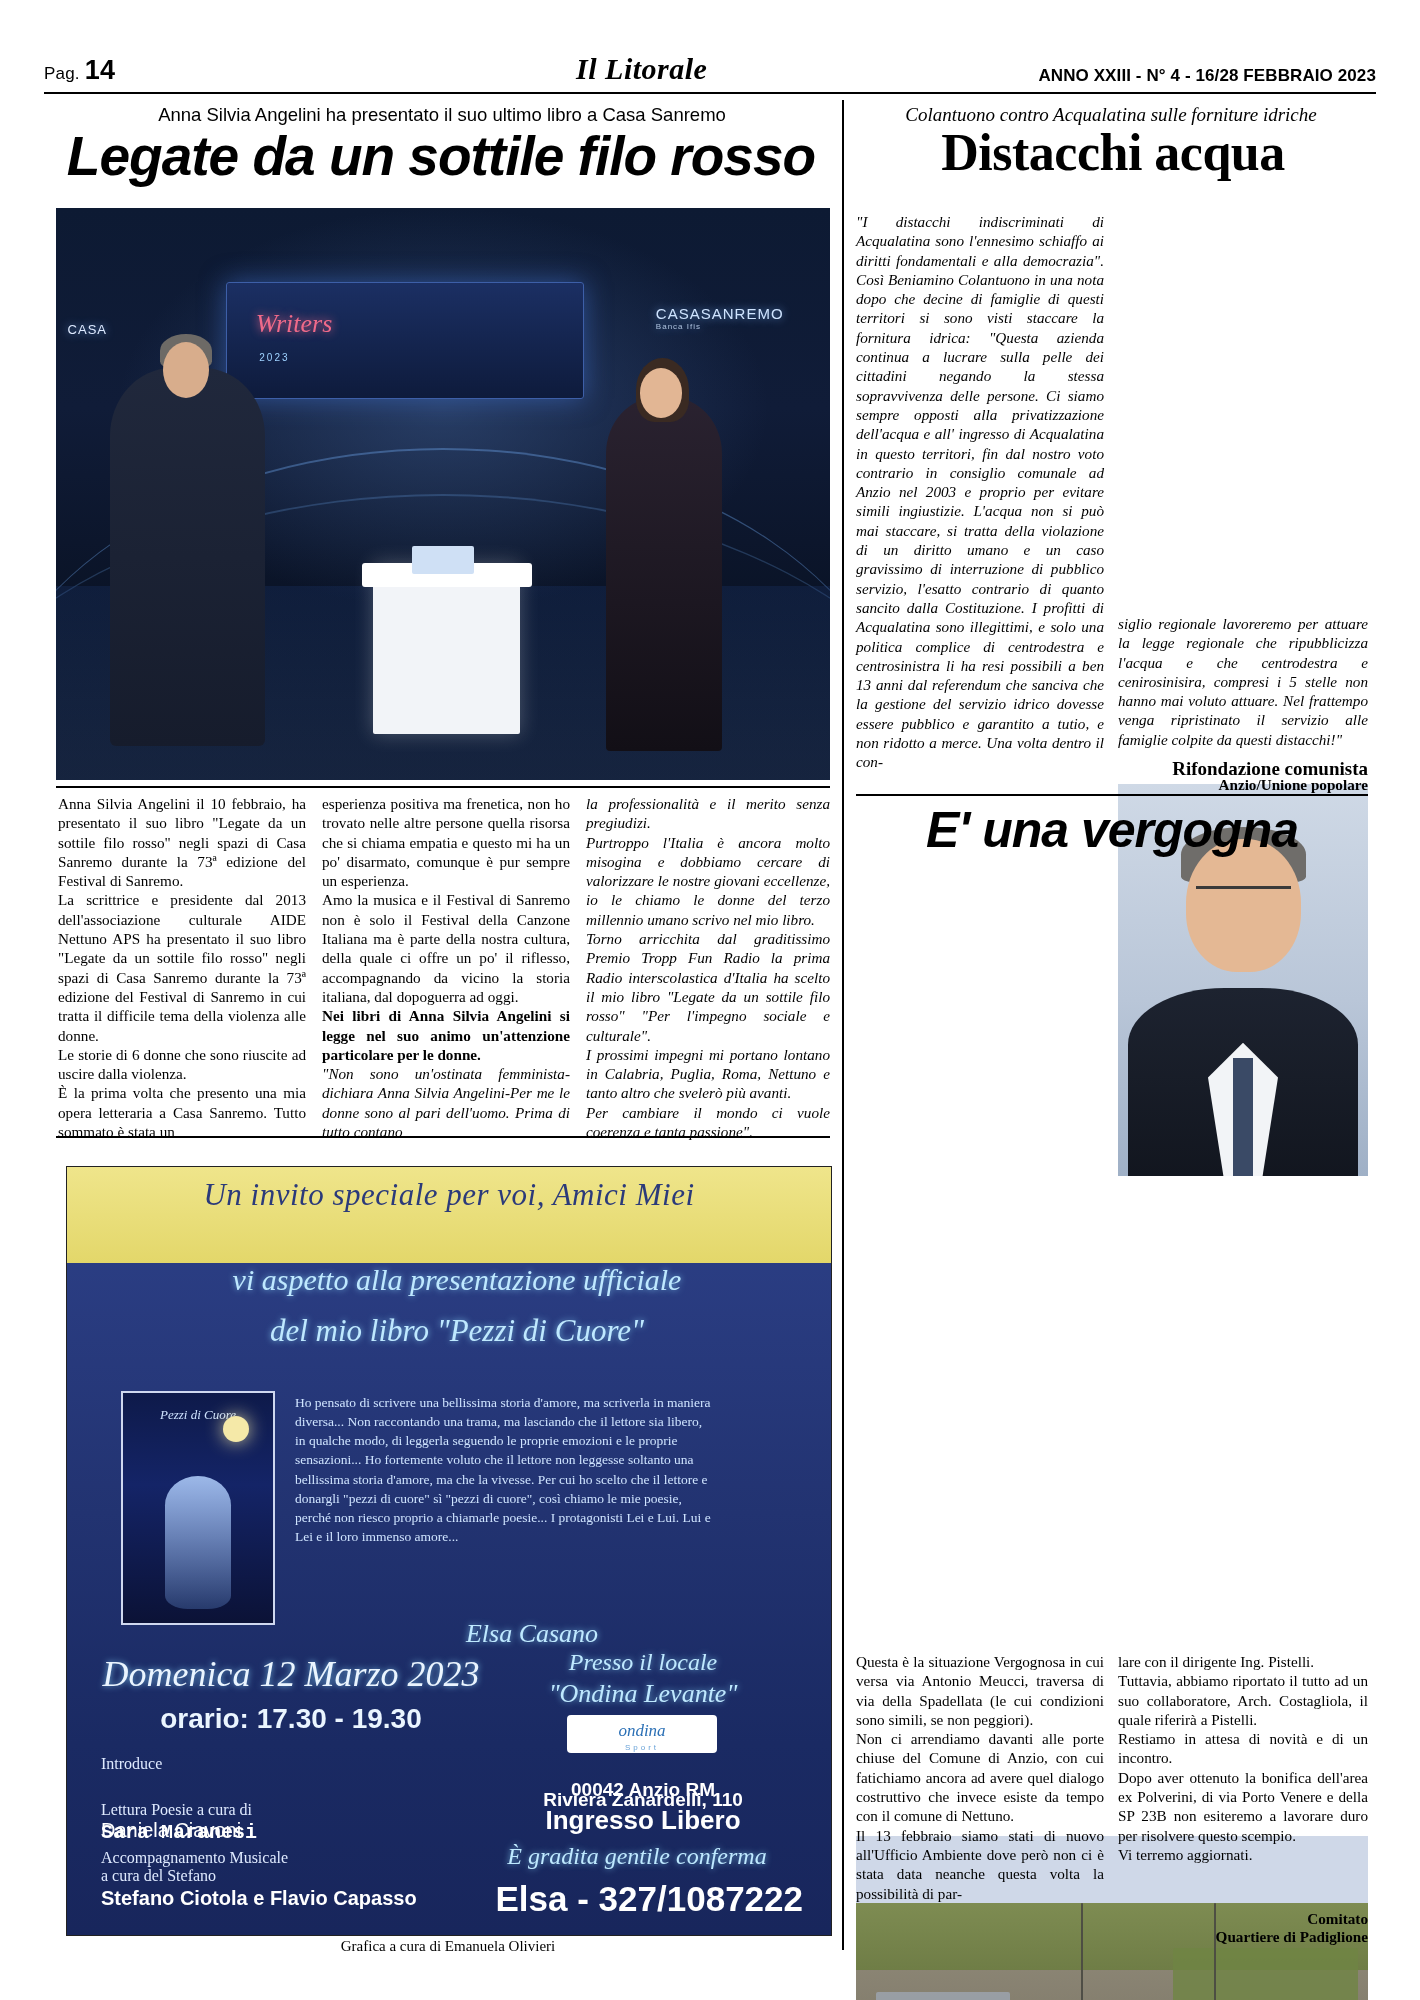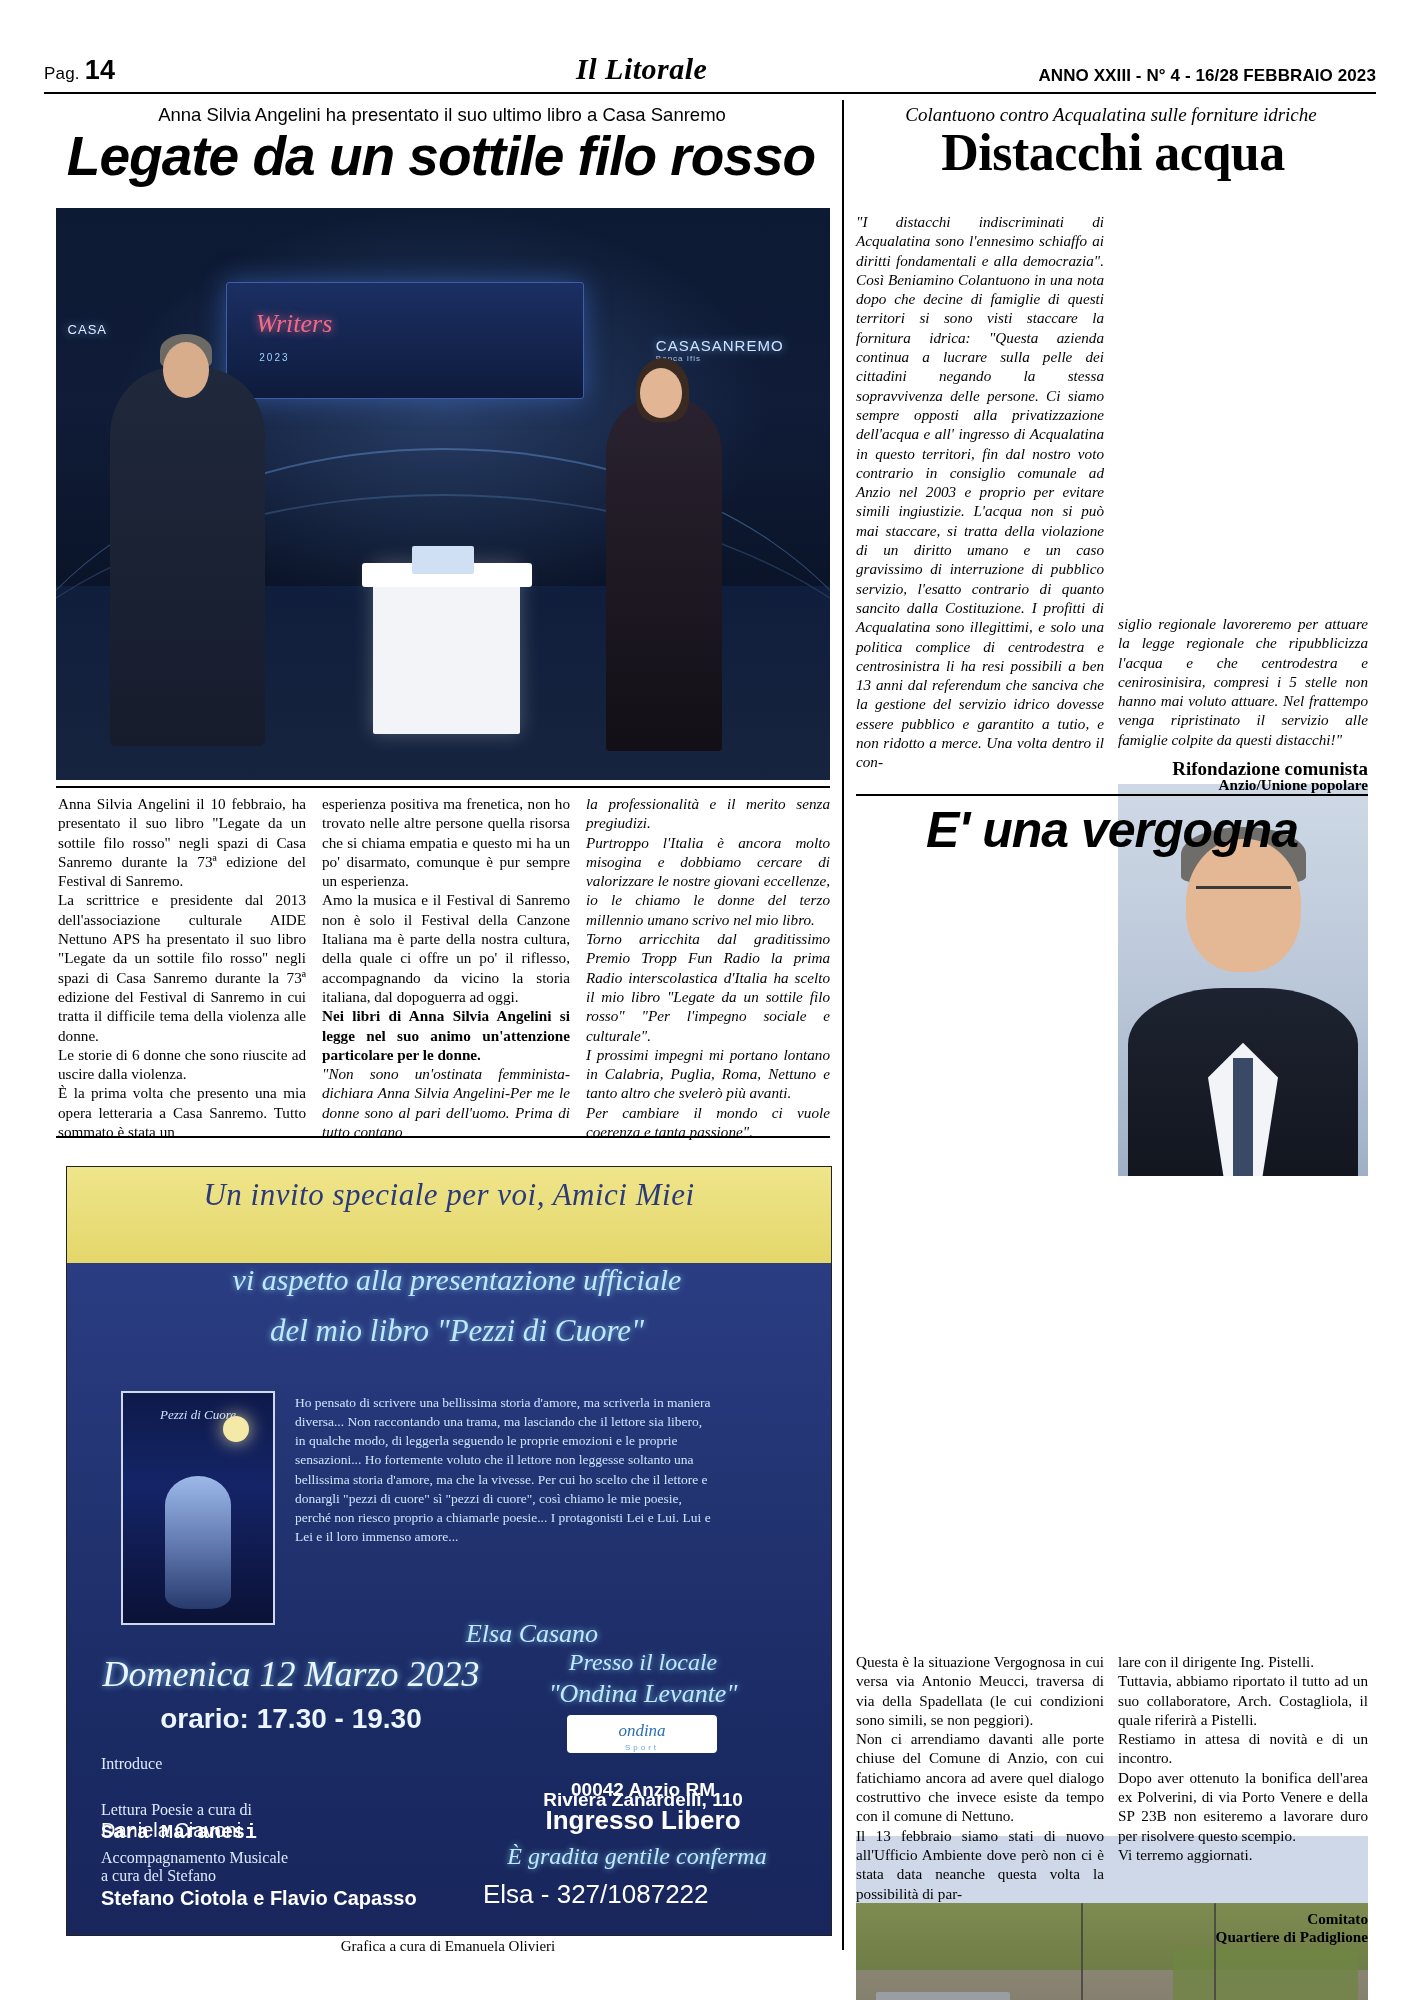--- a/index.html
+++ b/index.html
@@ -139,21 +139,20 @@
   .studio .screen .txt2 {
     position:absolute; left:9%; top:60%;
     font-family:"Liberation Sans", sans-serif;
     color:#9fd2ff; font-size:10px; letter-spacing:2px;
   }
   .studio .logo-right {
     position:absolute; right:6%; top:17%;
     font-family:"Liberation Sans", sans-serif;
     color:#cfe4ff; font-size:15px; letter-spacing:1px;
     text-shadow: 0 0 8px rgba(120,180,255,.8);
-    margin-top: 32px;
   }
   .studio .logo-right small { display:block; font-size:8px; opacity:.8; letter-spacing:1px;}
   .studio .logo-left {
     position:absolute; left:1.5%; top:20%;
     font-family:"Liberation Sans", sans-serif;
     color:#dfeaff; font-size:13px; letter-spacing:1px;
     text-shadow: 0 0 8px rgba(120,180,255,.8);
   }
   .studio .floorglow {
     position:absolute; left:0; right:0; bottom:0; height:34%;
@@ -430,21 +429,21 @@
 
     <div class="flyer-ondina" style="position:absolute; left:500px; top:548px; width:150px; height:38px;">
       <div style="position:absolute; left:0; right:0; top:6px; text-align:center; color:#2a6fb5; font-family:'Liberation Serif',serif; font-style:italic; font-size:17px;">ondina</div>
       <div style="position:absolute; left:0; right:0; bottom:1px; text-align:center; color:#6aa3d8; font-family:'Liberation Sans',sans-serif; font-size:8px; letter-spacing:3px;">Sport</div>
     </div>
 
     <div style="position:absolute; left:416px; top:590px; width:320px; text-align:center; font-family:'Liberation Sans',sans-serif; font-weight:bold; color:#ffffff; font-size:19px;margin-top:32px;">Riviera Zanardelli, 110</div>
     <div style="position:absolute; left:416px; top:612px; width:320px; text-align:center; font-family:'Liberation Sans',sans-serif; font-weight:bold; color:#ffffff; font-size:19px;">00042 Anzio RM</div>
     <div style="position:absolute; left:416px; top:638px; width:320px; text-align:center; font-family:'Liberation Sans',sans-serif; font-weight:bold; color:#ffffff; font-size:26px;">Ingresso Libero</div>
     <div class="flyer-script" style="position:absolute; left:400px; top:676px; width:340px; font-size:24px;">È gradita gentile conferma</div>
-    <div style="position:absolute; left:416px; top:712px; width:320px; text-align:left; font-family:'Liberation Sans',sans-serif; font-weight:normal; color:#ffffff; font-size:26px;">Elsa - 327/1087222</div>
+    <div style="position:absolute; left:416px; top:712px; width:320px; text-align:right; font-family:'Liberation Sans',sans-serif; font-weight:bold; color:#ffffff; font-size:35px;">Elsa - 327/1087222</div>
 
     <div style="position:absolute; left:34px; top:588px; color:#dfeaff; font-family:'Liberation Serif',serif; font-size:16px;">Introduce</div>
     <div style="position:absolute; left:34px; top:606px; color:#ffffff; font-family:Liberation Mono, monospace; font-weight:bold; font-size:20px;margin-top:48px;">Sara Maranesi</div>
     <div style="position:absolute; left:34px; top:634px; color:#dfeaff; font-family:'Liberation Serif',serif; font-size:16px;">Lettura Poesie a cura di</div>
     <div style="position:absolute; left:34px; top:652px; color:#ffffff; font-family:'Liberation Sans',sans-serif; font-weight:normal; font-size:20px;">Daniela Ciavoni</div>
     <div style="position:absolute; left:34px; top:682px; color:#dfeaff; font-family:'Liberation Serif',serif; font-size:16px;">Accompagnamento Musicale</div>
     <div style="position:absolute; left:34px; top:700px; color:#dfeaff; font-family:'Liberation Serif',serif; font-size:16px;">a cura del Stefano</div>
     <div style="position:absolute; left:34px; top:720px; color:#ffffff; font-family:'Liberation Sans',sans-serif; font-weight:bold; font-size:20px;">Stefano Ciotola e Flavio Capasso</div>
   </div>
 

